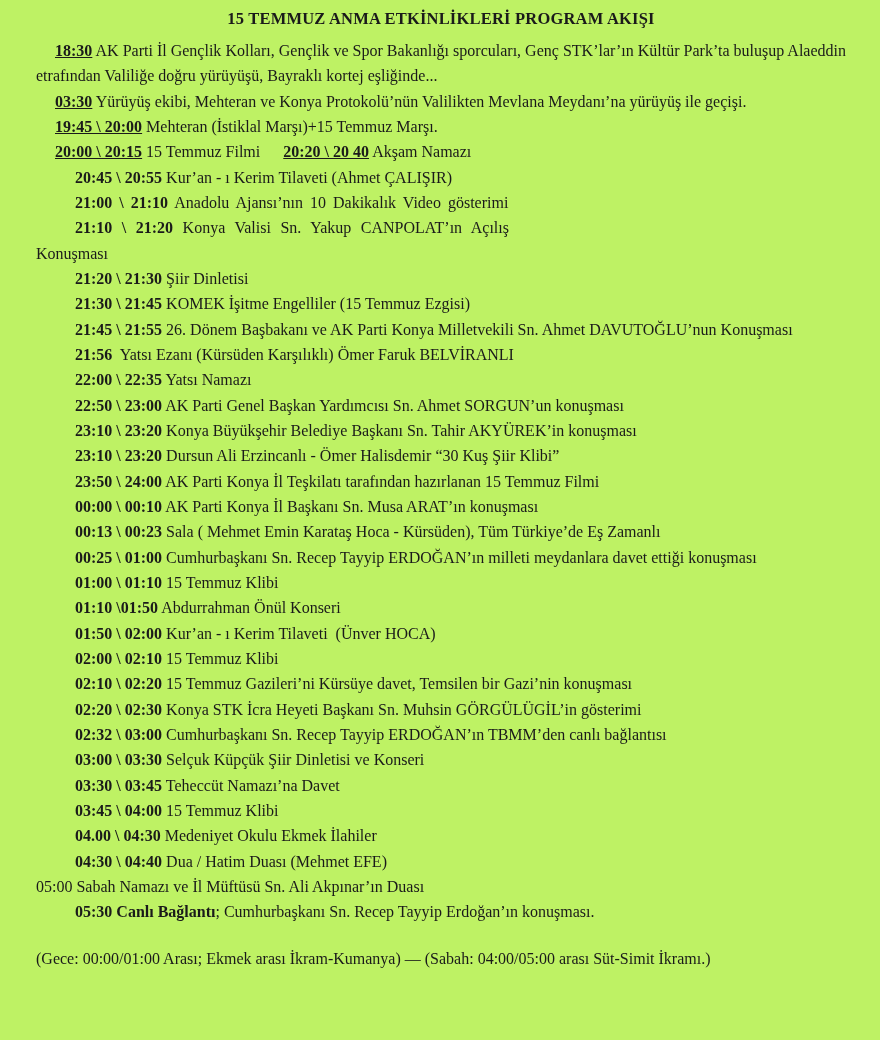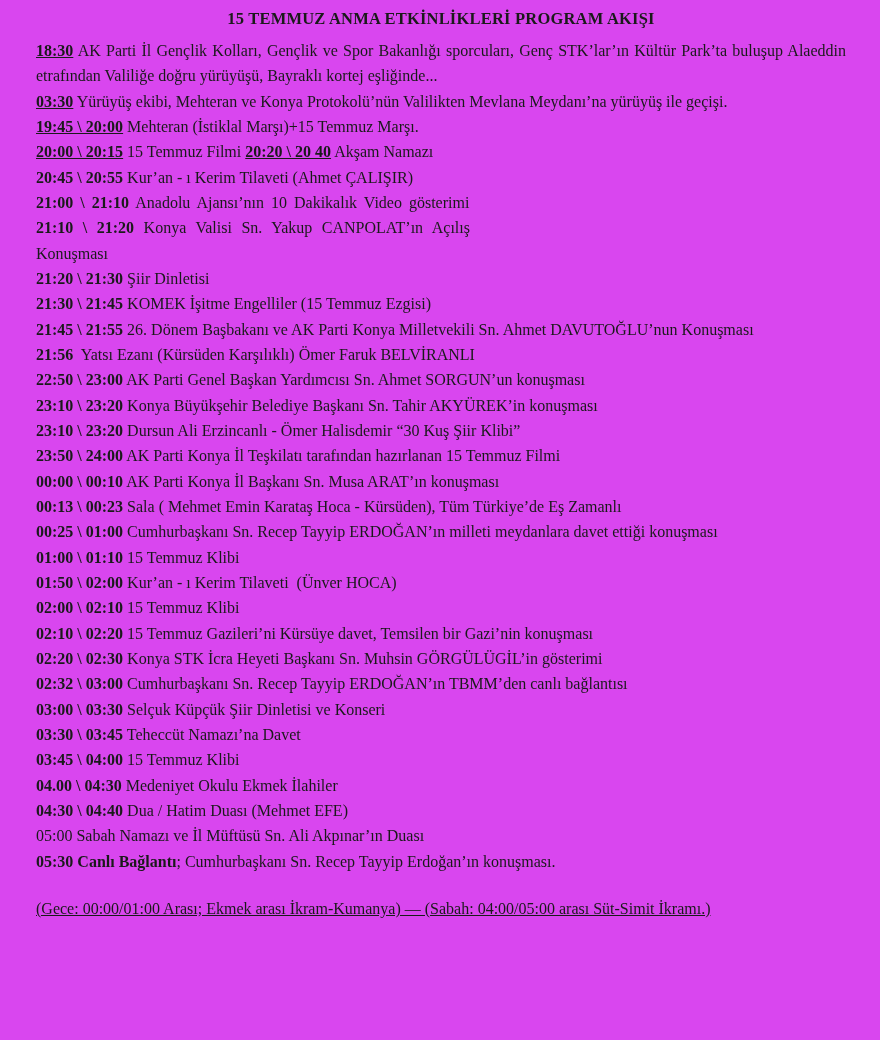--- a/index.html
+++ b/index.html
@@ -1,55 +1,54 @@
 <!DOCTYPE html>
 <html lang="tr"><head>
 <meta charset="utf-8">
 <style>
   html, body { margin: 0; padding: 0; background: #ffffff; }
   .page {
     position: relative;
     width: 880px;
     height: 1040px;
-    background: #d946ef;
+    background: #bef264;
     box-sizing: border-box;
     padding: 6px 34px 0 36px;
     font-family: "Liberation Serif", "DejaVu Serif", serif;
     font-size: 16px;
     color: #1a1a1a;
     overflow: hidden;
   }
   .title {
     text-align: center;
     font-weight: bold;
     font-size: 16.5px;
     line-height: 26px;
     margin-bottom: 6px;
     letter-spacing: 0.2px;
   }
   .lines { }
   .line {
     line-height: 25.33px;
     white-space: pre-wrap;
   }
-  .seg-b  { font-weight: bold; }
-  .seg-bu { font-weight: bold; text-decoration: underline; }
+  .seg-b  { font-weight: bold; margin-left: 39px; }
+  .seg-bu { font-weight: bold; text-decoration: underline; margin-left: 19px; }
   .seg-r  { }
   .justify-full {
     white-space: normal;
     text-align: justify;
     text-align-last: justify;
   }
   .medium-spacing { word-spacing: 3px; }
   .wide-spacing   { word-spacing: 5.5px; }
   .footer {
     margin-top: 22px;
     line-height: 25px;
     white-space: pre-wrap;
-    text-decoration: underline;
   }
 </style>
 </head>
 <body>
 
 <div class="page">
   <div class="title">15 TEMMUZ ANMA ETKİNLİKLERİ PROGRAM AKIŞI</div>
 
   <div class="lines" id="lines">
       <div class="line justify-full"><span class="seg-bu">18:30</span><span class="seg-r"> AK Parti İl Gençlik Kolları, Gençlik ve Spor Bakanlığı sporcuları, Genç STK’lar’ın Kültür Park’ta buluşup Alaeddin</span></div>
@@ -58,28 +57,30 @@
       <div class="line"><span class="seg-bu">19:45 \ 20:00</span><span class="seg-r"> Mehteran (İstiklal Marşı)+15 Temmuz Marşı.</span></div>
       <div class="line"><span class="seg-bu">20:00 \ 20:15</span><span class="seg-r"> 15 Temmuz Filmi </span><span class="seg-bu">20:20 \ 20 40</span><span class="seg-r"> Akşam Namazı</span></div>
       <div class="line"><span class="seg-b">20:45 \ 20:55</span><span class="seg-r"> Kur’an - ı Kerim Tilaveti (Ahmet ÇALIŞIR)</span></div>
       <div class="line medium-spacing"><span class="seg-b">21:00 \ 21:10</span><span class="seg-r"> Anadolu Ajansı’nın 10 Dakikalık Video gösterimi</span></div>
       <div class="line wide-spacing"><span class="seg-b">21:10 \ 21:20</span><span class="seg-r"> Konya Valisi Sn. Yakup CANPOLAT’ın Açılış</span></div>
       <div class="line"><span class="seg-r">Konuşması</span></div>
       <div class="line"><span class="seg-b">21:20 \ 21:30</span><span class="seg-r"> Şiir Dinletisi</span></div>
       <div class="line"><span class="seg-b">21:30 \ 21:45</span><span class="seg-r"> KOMEK İşitme Engelliler (15 Temmuz Ezgisi)</span></div>
       <div class="line"><span class="seg-b">21:45 \ 21:55</span><span class="seg-r"> 26. Dönem Başbakanı ve AK Parti Konya Milletvekili Sn. Ahmet DAVUTOĞLU’nun Konuşması</span></div>
       <div class="line"><span class="seg-b">21:56</span><span class="seg-r">  Yatsı Ezanı (Kürsüden Karşılıklı) Ömer Faruk BELVİRANLI</span></div>
+      <div class="line"><span class="seg-b">22:00 \ 22:35</span><span class="seg-r"> Yatsı Namazı</span></div>
       <div class="line"><span class="seg-b">22:50 \ 23:00</span><span class="seg-r"> AK Parti Genel Başkan Yardımcısı Sn. Ahmet SORGUN’un konuşması</span></div>
       <div class="line"><span class="seg-b">23:10 \ 23:20</span><span class="seg-r"> Konya Büyükşehir Belediye Başkanı Sn. Tahir AKYÜREK’in konuşması</span></div>
       <div class="line"><span class="seg-b">23:10 \ 23:20</span><span class="seg-r"> Dursun Ali Erzincanlı - Ömer Halisdemir “30 Kuş Şiir Klibi”</span></div>
       <div class="line"><span class="seg-b">23:50 \ 24:00</span><span class="seg-r"> AK Parti Konya İl Teşkilatı tarafından hazırlanan 15 Temmuz Filmi</span></div>
       <div class="line"><span class="seg-b">00:00 \ 00:10</span><span class="seg-r"> AK Parti Konya İl Başkanı Sn. Musa ARAT’ın konuşması</span></div>
       <div class="line"><span class="seg-b">00:13 \ 00:23</span><span class="seg-r"> Sala ( Mehmet Emin Karataş Hoca - Kürsüden), Tüm Türkiye’de Eş Zamanlı</span></div>
       <div class="line"><span class="seg-b">00:25 \ 01:00</span><span class="seg-r"> Cumhurbaşkanı Sn. Recep Tayyip ERDOĞAN’ın milleti meydanlara davet ettiği konuşması</span></div>
       <div class="line"><span class="seg-b">01:00 \ 01:10</span><span class="seg-r"> 15 Temmuz Klibi</span></div>
+      <div class="line"><span class="seg-b">01:10 \01:50</span><span class="seg-r"> Abdurrahman Önül Konseri</span></div>
       <div class="line"><span class="seg-b">01:50 \ 02:00</span><span class="seg-r"> Kur’an - ı Kerim Tilaveti  (Ünver HOCA)</span></div>
       <div class="line"><span class="seg-b">02:00 \ 02:10</span><span class="seg-r"> 15 Temmuz Klibi</span></div>
       <div class="line"><span class="seg-b">02:10 \ 02:20</span><span class="seg-r"> 15 Temmuz Gazileri’ni Kürsüye davet, Temsilen bir Gazi’nin konuşması</span></div>
       <div class="line"><span class="seg-b">02:20 \ 02:30</span><span class="seg-r"> Konya STK İcra Heyeti Başkanı Sn. Muhsin GÖRGÜLÜGİL’in gösterimi</span></div>
       <div class="line"><span class="seg-b">02:32 \ 03:00</span><span class="seg-r"> Cumhurbaşkanı Sn. Recep Tayyip ERDOĞAN’ın TBMM’den canlı bağlantısı</span></div>
       <div class="line"><span class="seg-b">03:00 \ 03:30</span><span class="seg-r"> Selçuk Küpçük Şiir Dinletisi ve Konseri</span></div>
       <div class="line"><span class="seg-b">03:30 \ 03:45</span><span class="seg-r"> Teheccüt Namazı’na Davet</span></div>
       <div class="line"><span class="seg-b">03:45 \ 04:00</span><span class="seg-r"> 15 Temmuz Klibi</span></div>
       <div class="line"><span class="seg-b">04.00 \ 04:30</span><span class="seg-r"> Medeniyet Okulu Ekmek İlahiler</span></div>
       <div class="line"><span class="seg-b">04:30 \ 04:40</span><span class="seg-r"> Dua / Hatim Duası (Mehmet EFE)</span></div>

